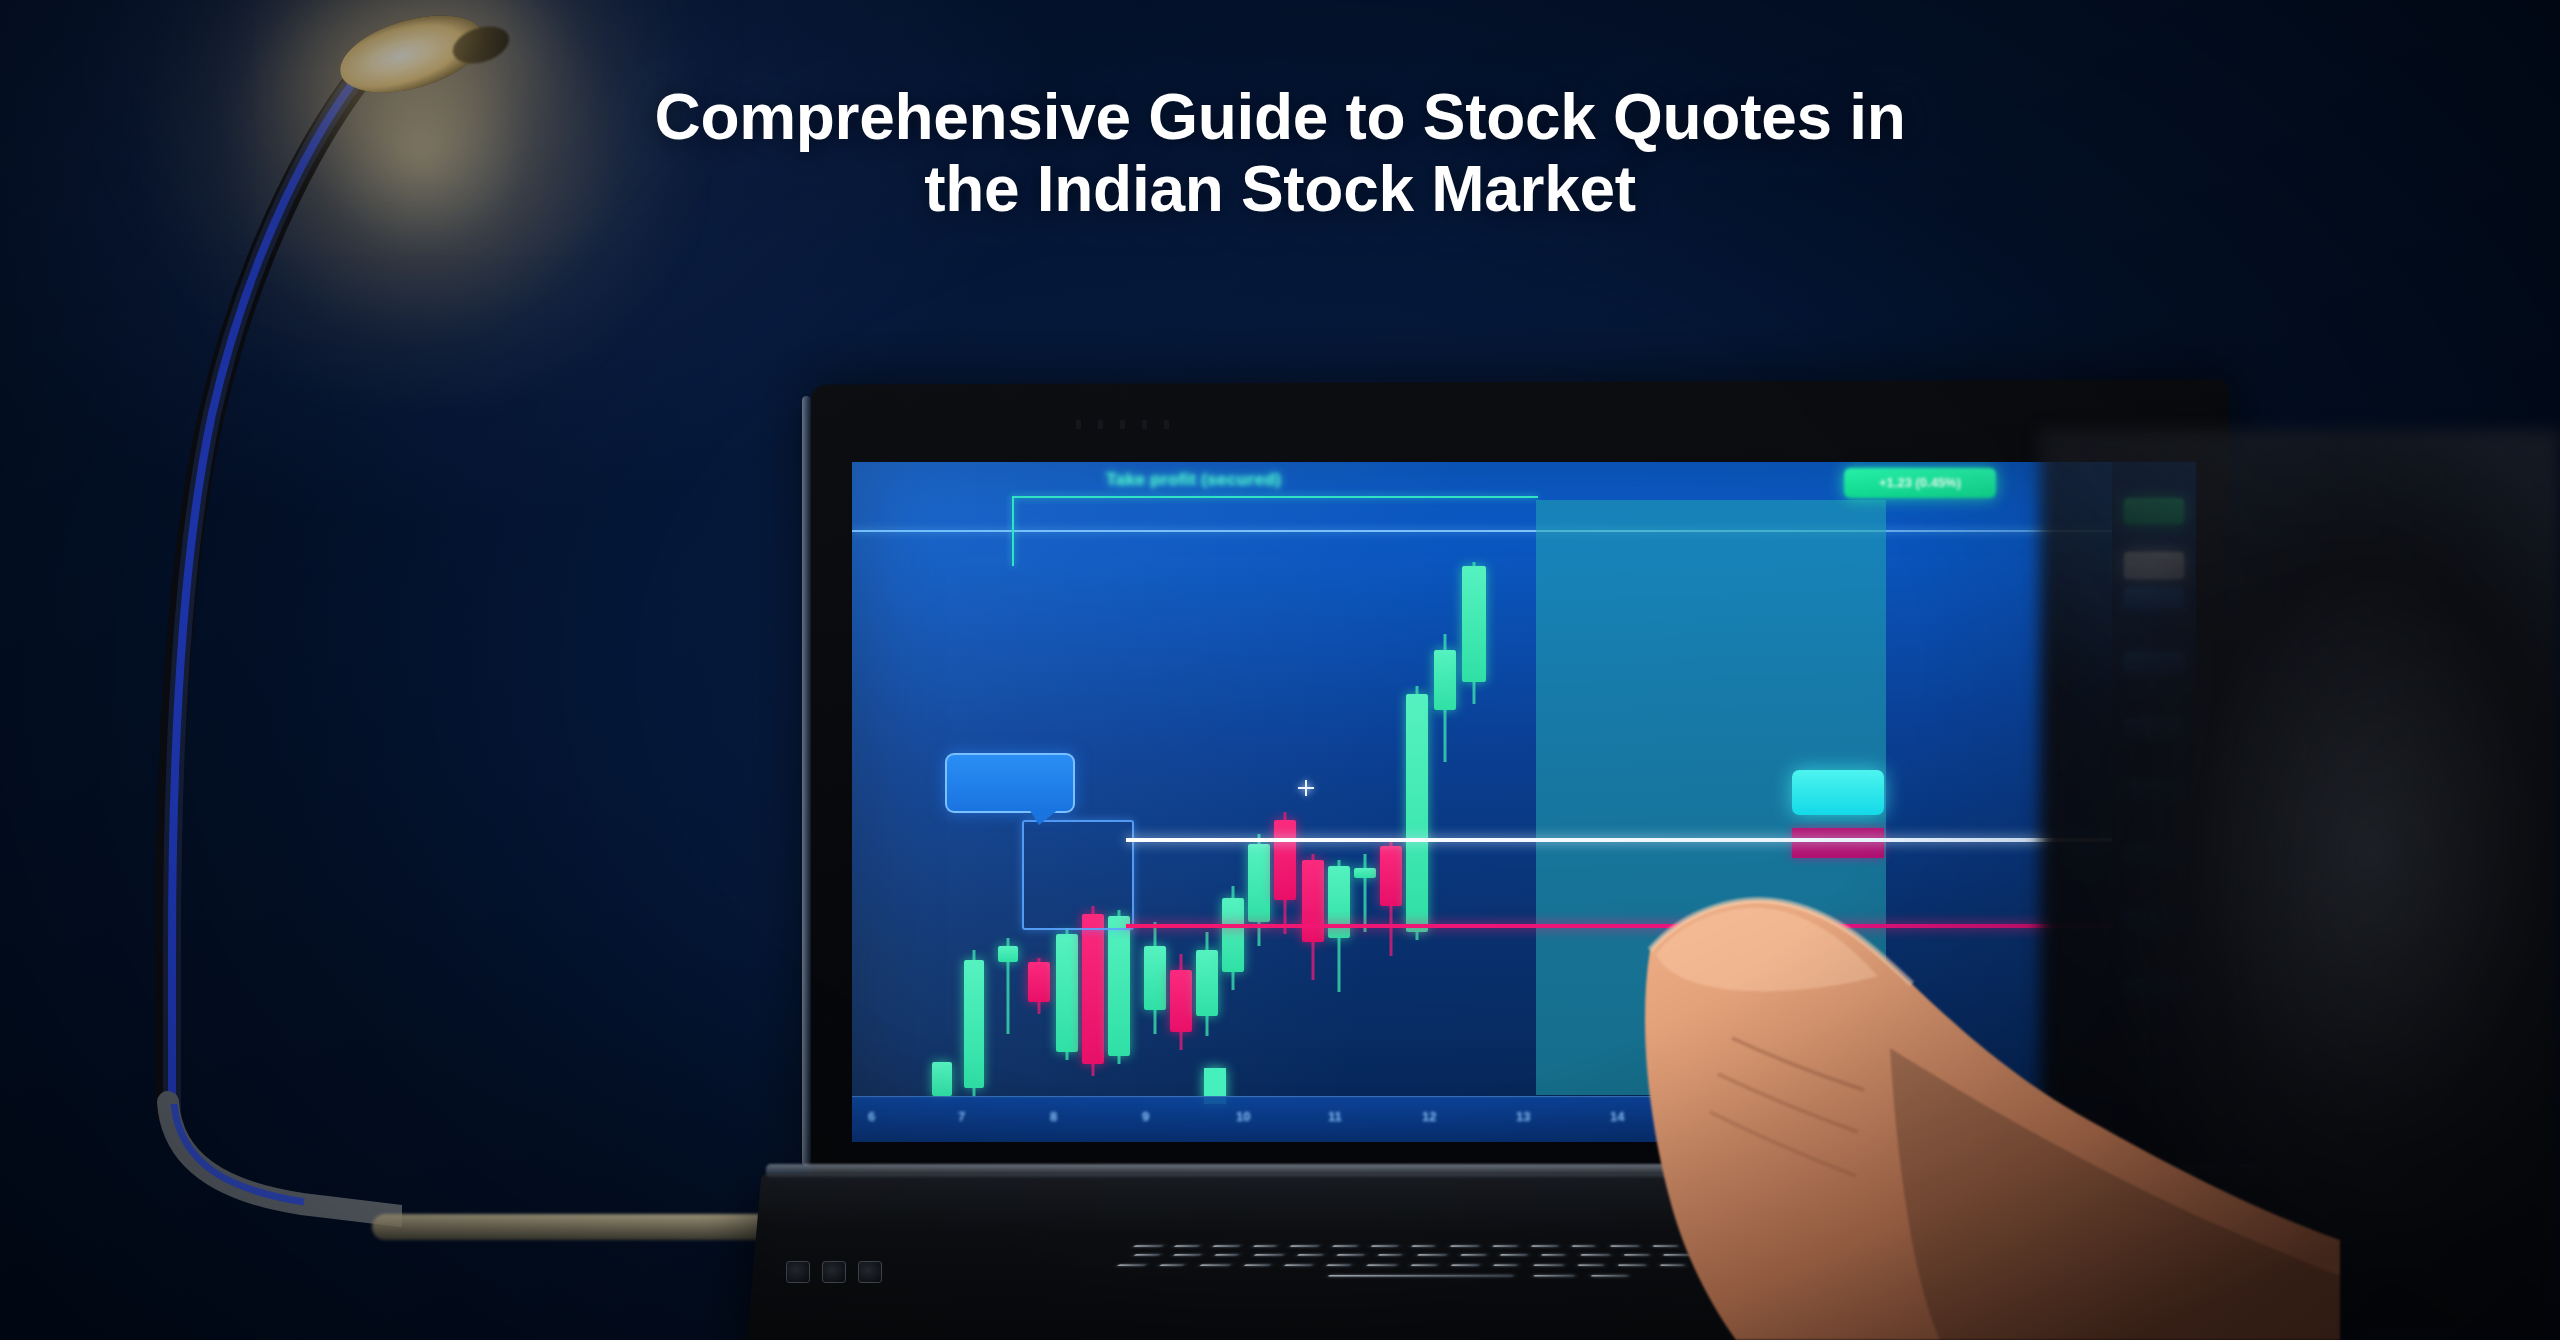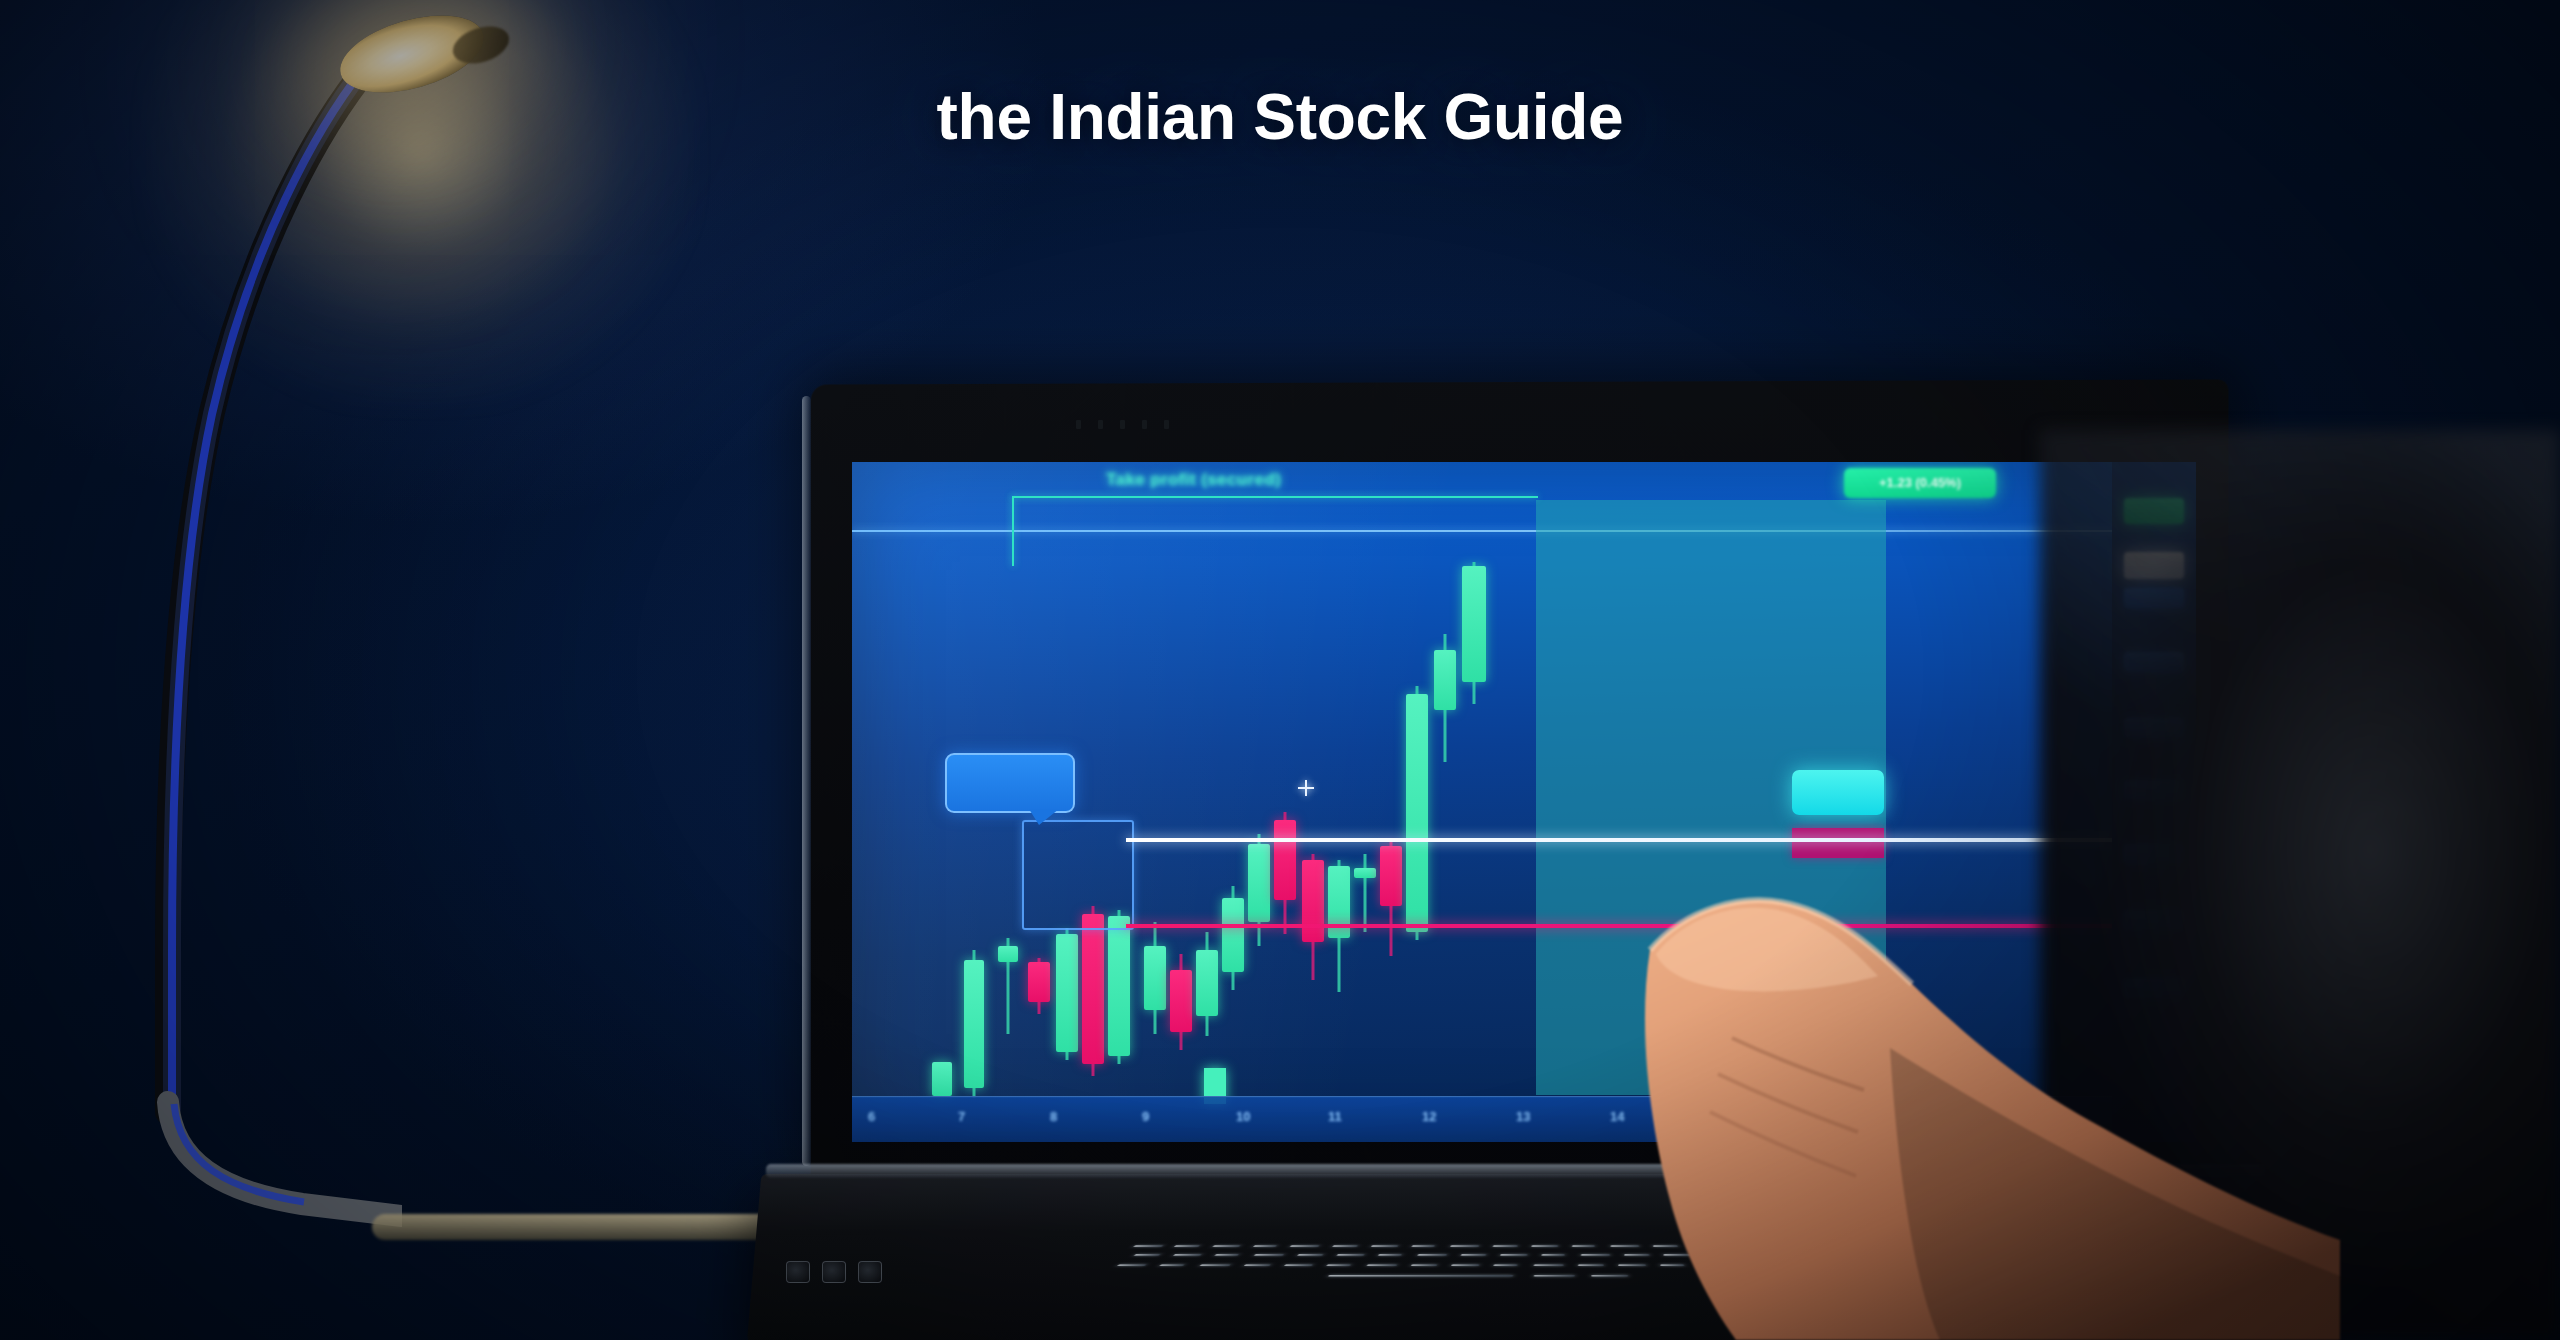--- a/index.html
+++ b/index.html
@@ -503,14 +503,15 @@
     <path d="M78 186 C120 206 168 226 218 244" stroke="#8a5239" stroke-width="4" fill="none" opacity=".30"></path>
     <path d="M70 224 C114 246 164 268 216 288" stroke="#8a5239" stroke-width="4" fill="none" opacity=".26"></path>
 
     <path d="M10 62 C46 20 104 4 150 16 C200 28 236 62 272 96" stroke="#ffd9b8" stroke-width="6" fill="none" opacity=".55"></path>
   </svg>
 </div>
 
 <div class="vignette"></div>
 
 <div class="title">
-  <span class="l2">the Indian Stock Guide</span>
+  <span class="l1">Comprehensive Guide to Stock Quotes in</span>
+  <span class="l2">the Indian Stock Market</span>
 </div>
 
 </body></html>

